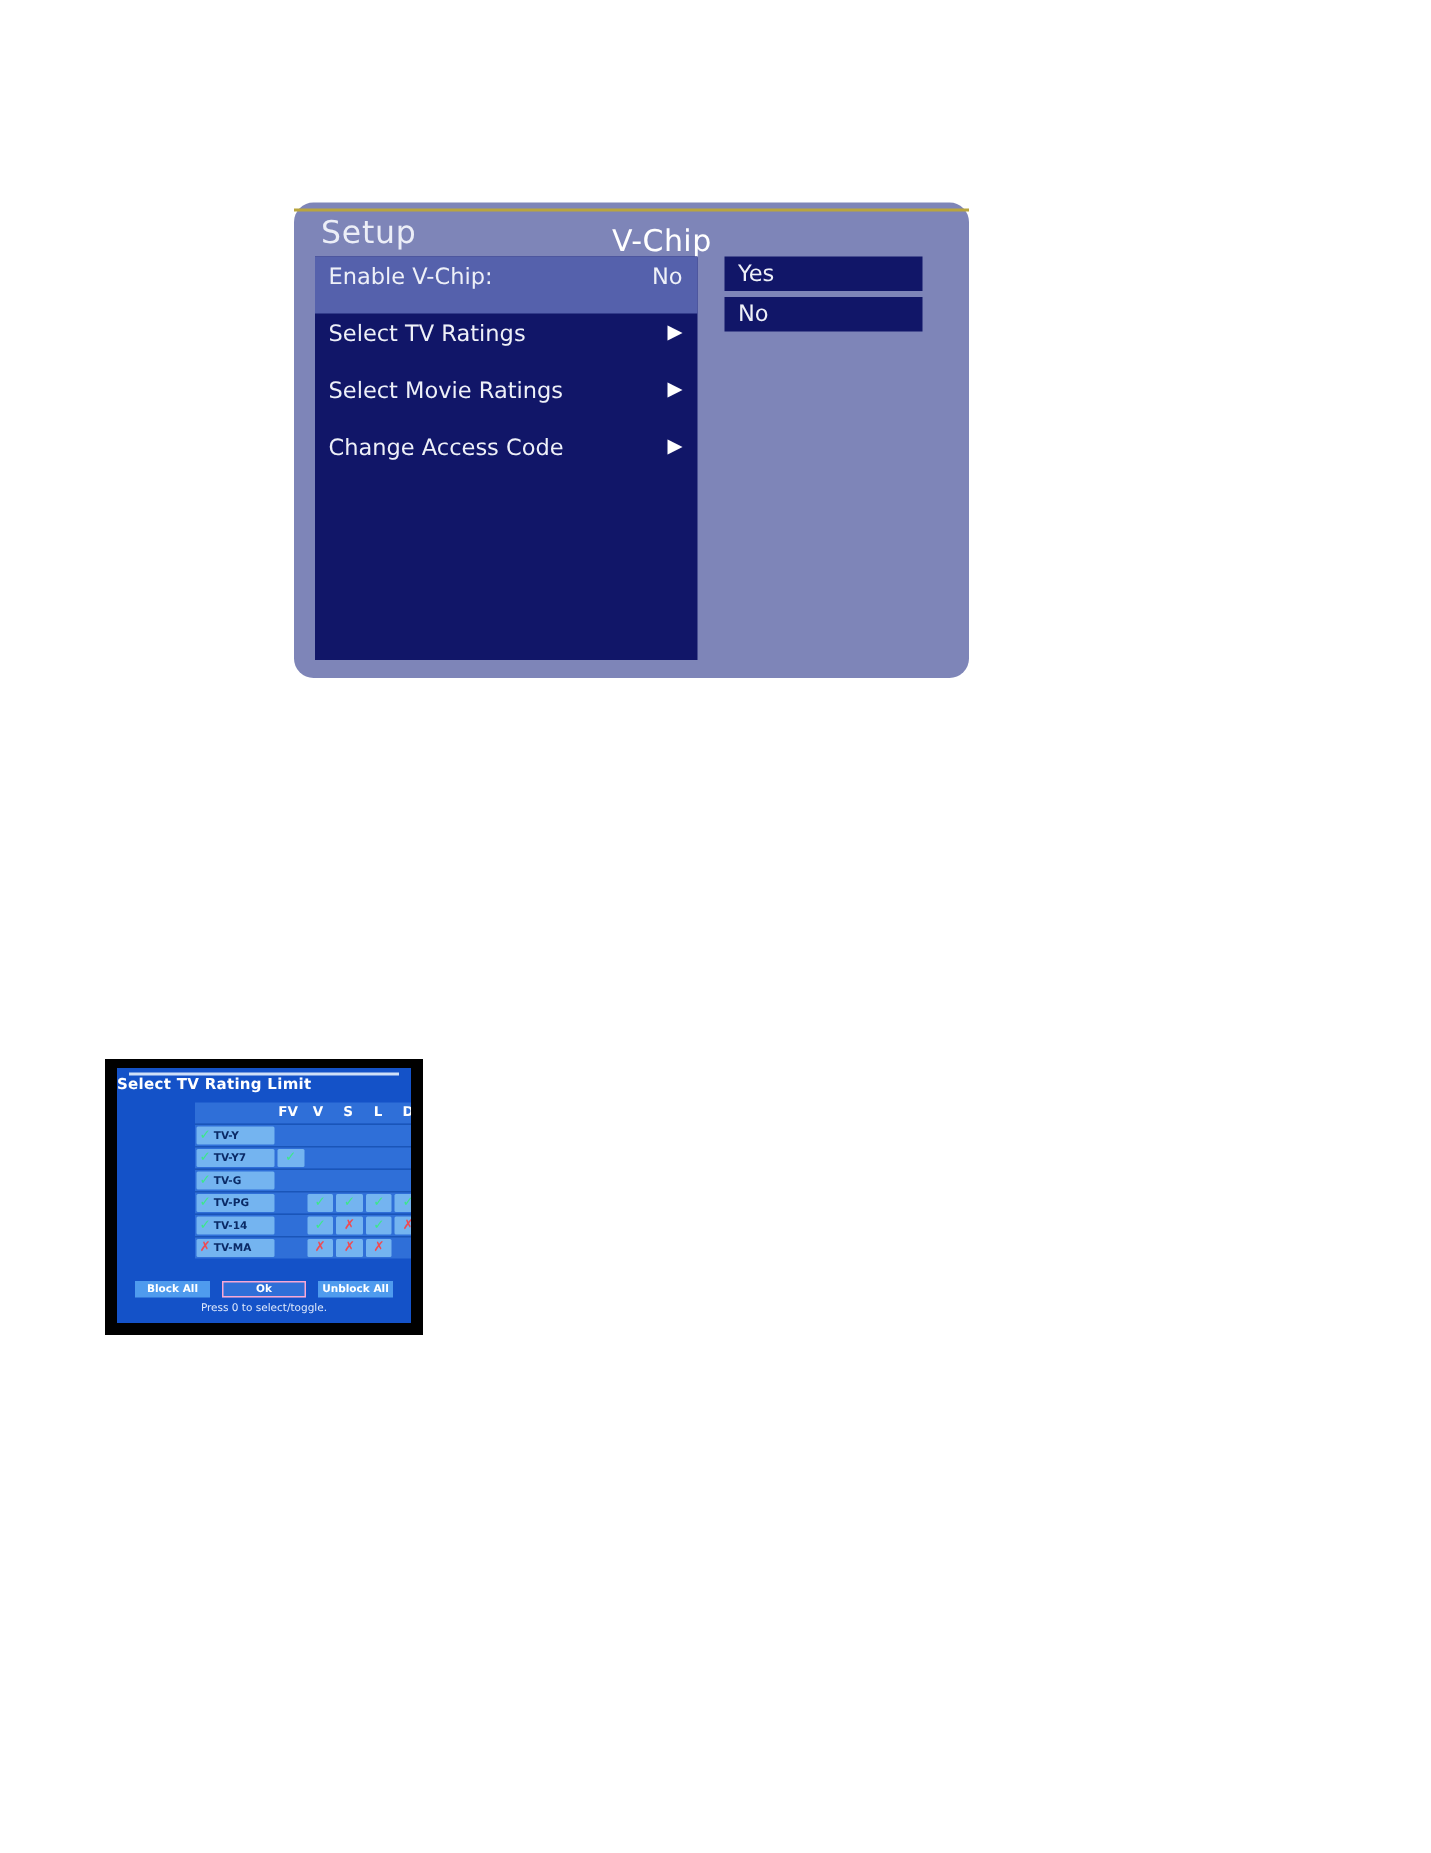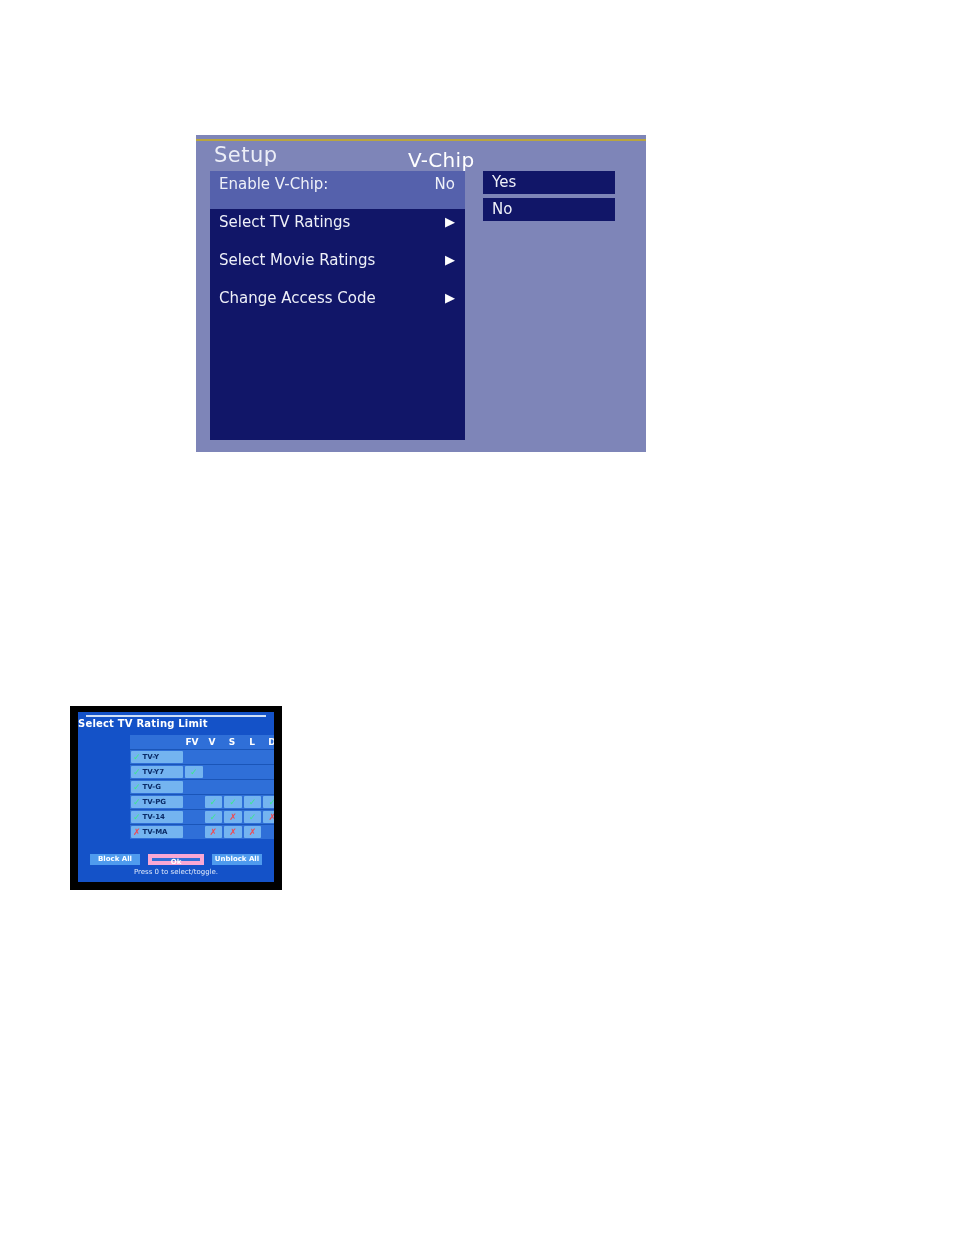--- a/index.html
+++ b/index.html
@@ -18,20 +18,21 @@
 
   
   #osd-panel {
     position: absolute;
     left: 196px;
     top: 135px;
     width: 450px;
     height: 317px;
     background: #7e85b8;
     box-sizing: border-box;
+    border-radius: 13px;
   }
   #osd-goldline {
     position: absolute;
     left: 0;
     top: 4px;
     width: 450px;
     height: 2px;
     background: #b9a53f;
   }
   #osd-titlebar {
@@ -239,21 +240,21 @@
     height: 11px;
     line-height: 11px;
     background: #4f9bee;
     color: #ffffff;
     font-size: 7px;
     font-weight: bold;
     text-align: center;
     box-sizing: border-box;
   }
   #btn-block   { width: 50px; }
-  #btn-ok      { width: 56px; background: #2f6fd8; border: 4px solid #f9a8d4; height: 11px; line-height: 9px; }
+  #btn-ok      { width: 56px; background: #2f6fd8; border: 1px solid #f9a8d4; height: 11px; line-height: 9px; }
   #btn-unblock { width: 50px; }
   #photo-hint {
     position: absolute;
     left: 0;
     top: 156px;
     width: 196px;
     text-align: center;
     font-size: 7px;
     color: #dfe9fb;
   }

